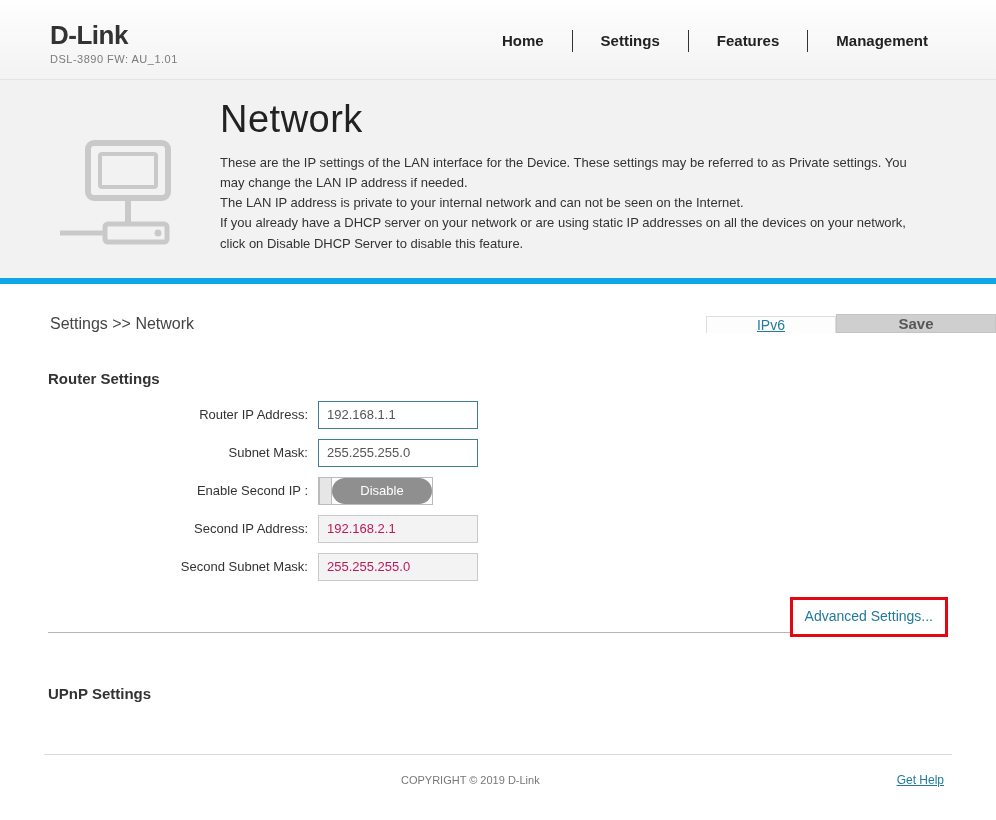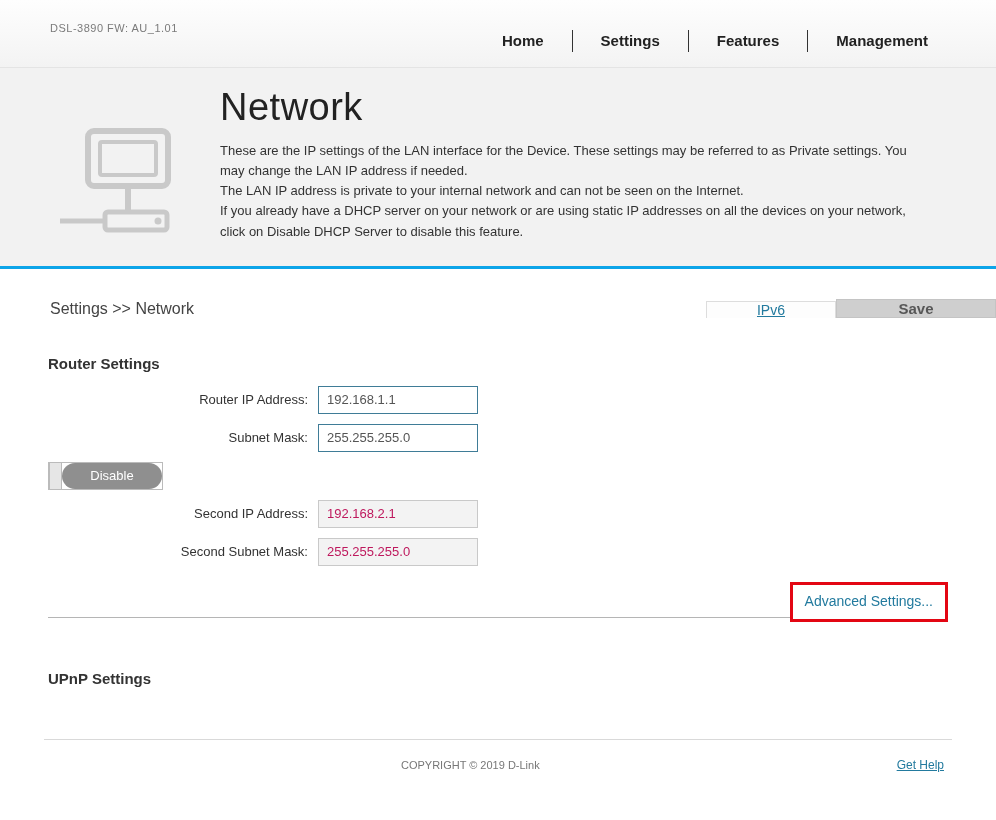--- a/index.html
+++ b/index.html
@@ -25,21 +25,21 @@
   .brand-sub { font-size: 11px; color: #7b7b7b; margin-top: 2px; letter-spacing: 0.5px; }
   .nav { margin-left: auto; display: flex; align-items: center; margin-top: 8px; }
   .nav-item {
     font-weight: 600; font-size: 15px; color: #222; padding: 4px 28px;
     cursor: pointer; white-space: nowrap;
   }
   .nav-div { width:1px; height:22px; background:#333; }
   .hero {
     background: #f2f2f2; padding: 18px 40px 24px 50px;
     display: flex; align-items: flex-start;
-    border-bottom: 3px solid #0ea5e9;
+    border-bottom: 6px solid #0ea5e9;
   }
   .hero-icon { width: 170px; flex-shrink: 0; display:flex; align-items:center; justify-content:center; padding-top:40px; padding-right:20px;}
   .hero-text { flex: 1; }
   .hero-title {
     font-size: 38px; font-weight: 300; color: #222; margin-bottom: 12px;
     letter-spacing: 0.5px;
   }
   .hero-desc { font-size: 13px; line-height: 1.55; color: #333; max-width: 700px; }
 
   .tab-row {
@@ -114,20 +114,21 @@
   .footer-link {
     color:#227a9e; text-decoration:underline; font-size:12px; cursor:pointer;
     margin-right:8px;
   }
 </style>
 </head>
 <body>
 
 <div class="topbar">
   <div class="brand-block">
+    <div class="brand-logo">D-Link</div>
     <div class="brand-sub">DSL-3890   FW: AU_1.01</div>
   </div>
   <div class="nav">
     <div class="nav-item">Home</div>
     <div class="nav-div"></div>
     <div class="nav-item">Settings</div>
     <div class="nav-div"></div>
     <div class="nav-item">Features</div>
     <div class="nav-div"></div>
     <div class="nav-item">Management</div>
@@ -169,20 +170,21 @@
     <div class="row-label">Router IP Address:</div>
     <input class="text-input" value="192.168.1.1" style="">
   </div>
 
   <div class="row">
     <div class="row-label">Subnet Mask:</div>
     <input class="text-input" value="255.255.255.0" style="">
   </div>
 
   <div class="row">
+    <div class="row-label">Enable Second IP :</div>
     <div class="toggle off">
       <div class="toggle-handle"></div>
       <div class="toggle-fill">Disable</div>
     </div>
   </div>
 
   <div class="row">
     <div class="row-label">Second IP Address:</div>
     <input class="text-input" disabled="" value="192.168.2.1" style="">
   </div>

